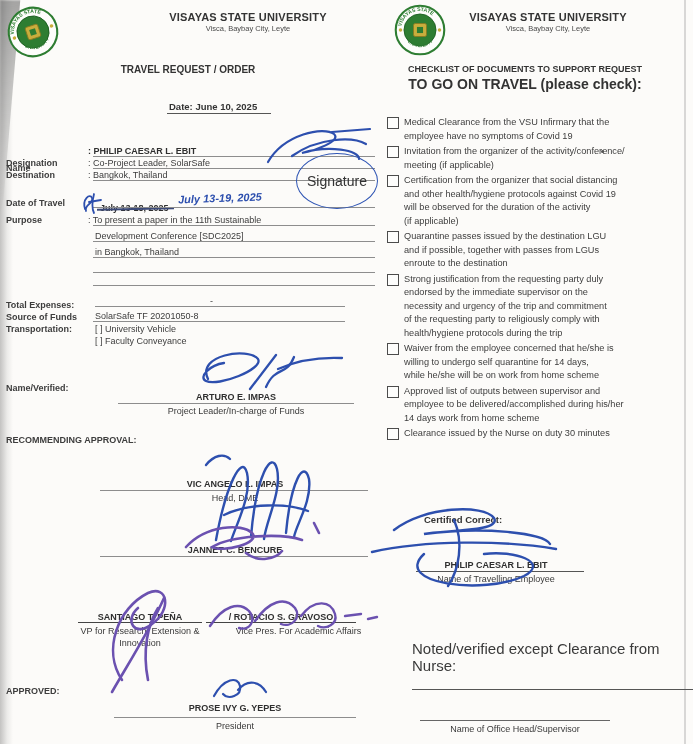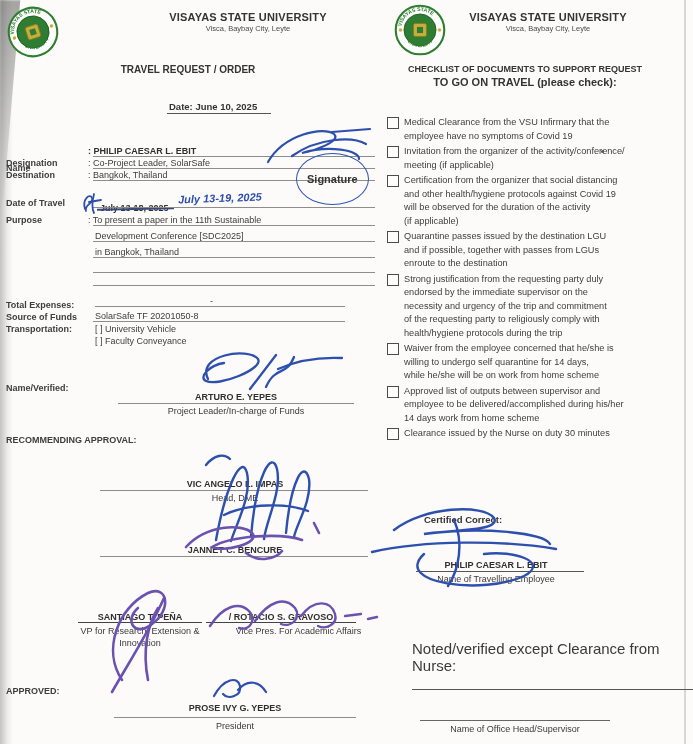--- a/index.html
+++ b/index.html
@@ -24,21 +24,21 @@
   .chk-text>div{white-space:nowrap}
   .shadow-left{position:absolute;left:0;top:0;width:13px;height:744px;
     background:linear-gradient(to right,rgba(125,125,125,.45),rgba(160,160,160,.18) 55%,rgba(0,0,0,0));}
   .corner-wedge{position:absolute;left:0;top:0;width:26px;height:215px;
     background:linear-gradient(170deg,rgba(90,90,90,.55),rgba(140,140,140,.25) 70%,rgba(0,0,0,0));
     clip-path:polygon(0 0,78% 0,14% 92%,0 100%);filter:blur(1px)}
   .edge-right{position:absolute;left:684px;top:0;width:2px;height:744px;background:rgba(180,180,180,.5)}
   .hand-date{position:absolute;font-size:11px;font-style:italic;font-weight:700;transform:rotate(-2deg);white-space:nowrap}
   .strike-old{position:relative;display:inline-block}
   .strike-old::after{content:"";position:absolute;left:-3px;right:-5px;top:45%;height:2px;background:#3c4a78;transform:rotate(-1.2deg)}
-  .sigword{display:inline-block;font-size:11px;font-weight:700;color:#333;padding:19px 10px;border:1.6px solid #2f55b4;border-radius:50%}
+  .sigword{display:inline-block;font-size:14px;font-weight:400;color:#333;padding:19px 10px;border:1.6px solid #2f55b4;border-radius:50%}
   .ink-dot{position:absolute;width:3px;height:3px;border-radius:50%;background:#555}
 </style>
 </head>
 <body>
 
 <div class="paper">
 
   
   <div class="shadow-left"></div>
   <div class="corner-wedge"></div>
@@ -134,21 +134,21 @@
   
   <div class="lbl" style="top:383px">Name/Verified:</div>
   <svg class="sig" style="left:178px;top:345px;z-index:4;color:#2d4fae" width="168" height="62" viewBox="0 0 168 62">
     <g fill="none" stroke="currentColor" stroke-width="2.3" stroke-linecap="round">
       <path d="M30,34 C18,10 70,2 80,14 C86,24 40,42 28,36 C20,32 32,20 46,18"></path>
       <path d="M72,44 L98,10"></path>
       <path d="M88,42 C98,20 108,32 116,12"></path>
       <path d="M100,24 C120,15 142,12 164,13"></path>
     </g>
   </svg>
-  <div class="abs b c" style="left:120px;top:392px;width:232px;font-size:9px;color:#2f2f2f;z-index:2">ARTURO E. YEPES</div>
+  <div class="abs b c" style="left:120px;top:392px;width:232px;font-size:9px;color:#2f2f2f;z-index:2">ARTURO E. IMPAS</div>
   <div class="line" style="left:118px;top:403px;width:236px"></div>
   <div class="abs c" style="left:120px;top:406px;width:232px;font-size:9px">Project Leader/In-charge of Funds</div>
 
   <div class="lbl" style="top:435px">RECOMMENDING APPROVAL:</div>
 
   
   <svg class="sig" style="left:196px;top:445px;z-index:4;color:#2d4fae" width="130" height="105" viewBox="0 0 130 105">
     <g fill="none" stroke="currentColor" stroke-width="2.4" stroke-linecap="round">
       <path d="M20,95 C30,40 46,8 51,28 C56,50 40,80 35,96"></path>
       <path d="M55,92 C60,30 76,4 81,24 C86,46 70,76 68,94"></path>
@@ -219,21 +219,21 @@
     <text font-size="6" fill="#2e7d32" font-weight="bold"><textPath href="#s2t" startOffset="6%">VISAYAS STATE</textPath></text>
     <path id="s2b" d="M 11,36 A 20,20 0 0 0 49,36" fill="none"></path>
     <text font-size="5.5" fill="#2e7d32" font-weight="bold"><textPath href="#s2b" startOffset="18%">UNIVERSITY</textPath></text>
     <circle cx="7.5" cy="30" r="2" fill="#c9ad3c"></circle>
       <circle cx="52.5" cy="30" r="2" fill="#c9ad3c"></circle>
   </svg>
 
   <div class="abs uni c" style="left:448px;top:11px;width:200px">VISAYAS STATE UNIVERSITY</div>
   <div class="abs addr c" style="left:448px;top:24px;width:200px">Visca, Baybay City, Leyte</div>
   <div class="abs c b" style="left:372px;top:64px;width:306px;font-size:9px;color:#333">CHECKLIST OF DOCUMENTS TO SUPPORT REQUEST</div>
-  <div class="abs c b" style="left:372px;top:76px;width:306px;font-size:11px;color:#333">TO GO ON TRAVEL (please check):</div>
+  <div class="abs c b" style="left:372px;top:76px;width:306px;font-size:14px;color:#333">TO GO ON TRAVEL (please check):</div>
 
   
   <div class="chk-wrap">
       <div class="chk-item">
         <span class="chk-box"></span>
         <div class="chk-text">
           <div>Medical Clearance from the VSU Infirmary that the</div>
           <div>employee have no symptoms of Covid 19</div>
         </div>
       </div>

